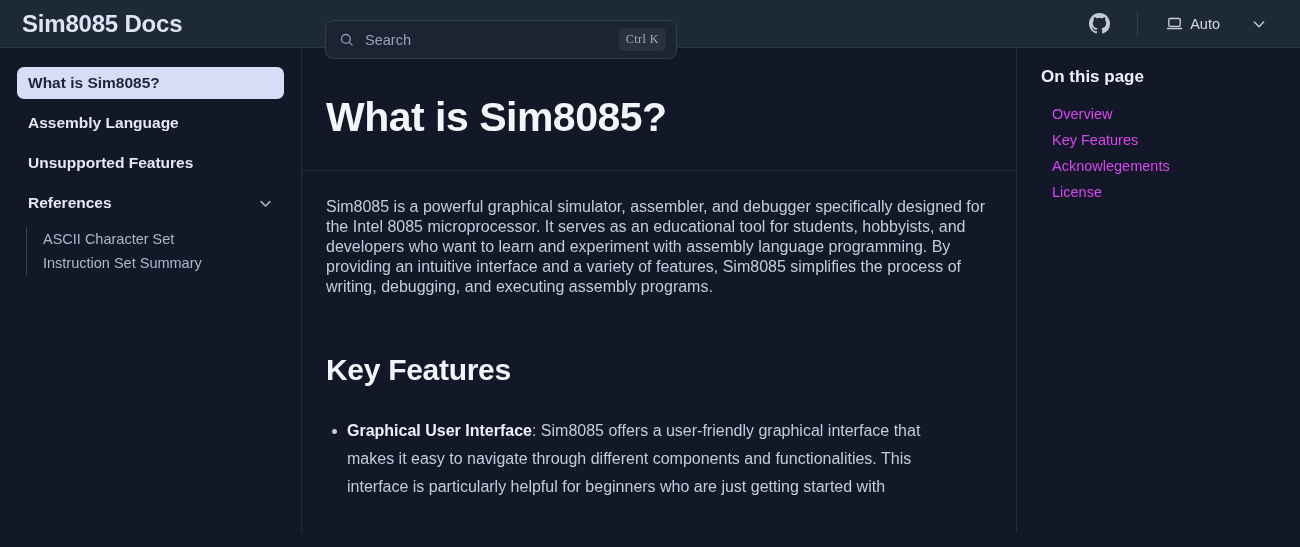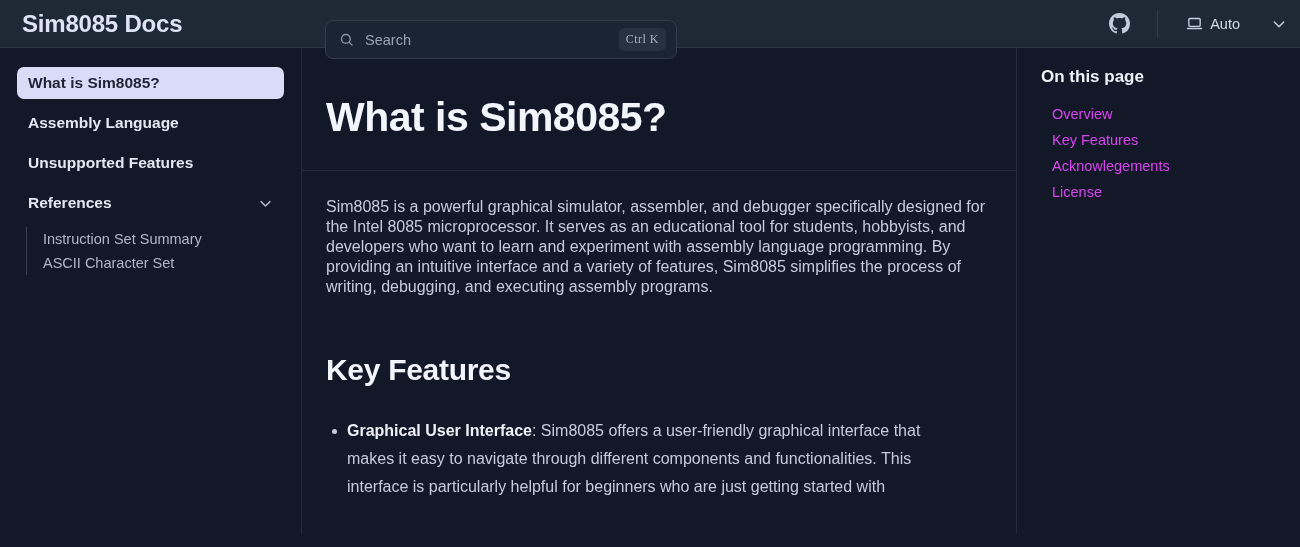--- a/index.html
+++ b/index.html
@@ -17,21 +17,21 @@
     -webkit-font-smoothing: antialiased;
   }
 
   
   .header {
     height: 48px;
     background: #1e2936;
     border-bottom: 1px solid #2b3644;
     display: flex;
     align-items: center;
-    padding: 0 8px 0 22px;
+    padding: 0 28px 0 22px;
     position: relative;
   }
 
   .brand {
     font-size: 24px;
     font-weight: bold;
     color: #dfe3f5;
     letter-spacing: -0.2px;
     white-space: nowrap;
   }
@@ -354,22 +354,22 @@
     </div>
 
     <div class="nav-item">
       <span class="nav-label">References</span>
       <svg class="nav-chevron" viewBox="0 0 24 24" fill="none" stroke="currentColor" stroke-width="2.4" stroke-linecap="round" stroke-linejoin="round">
         <polyline points="5 9 12 16 19 9"></polyline>
       </svg>
     </div>
 
     <div class="subnav">
+      <div class="subnav-item">ASCII Character Set</div>
       <div class="subnav-item">Instruction Set Summary</div>
-      <div class="subnav-item">ASCII Character Set</div>
     </div>
 
   </nav>
 
   <main class="main">
 
     <div class="title-block">
       <h1 class="page-title">What is Sim8085?</h1>
     </div>
 

